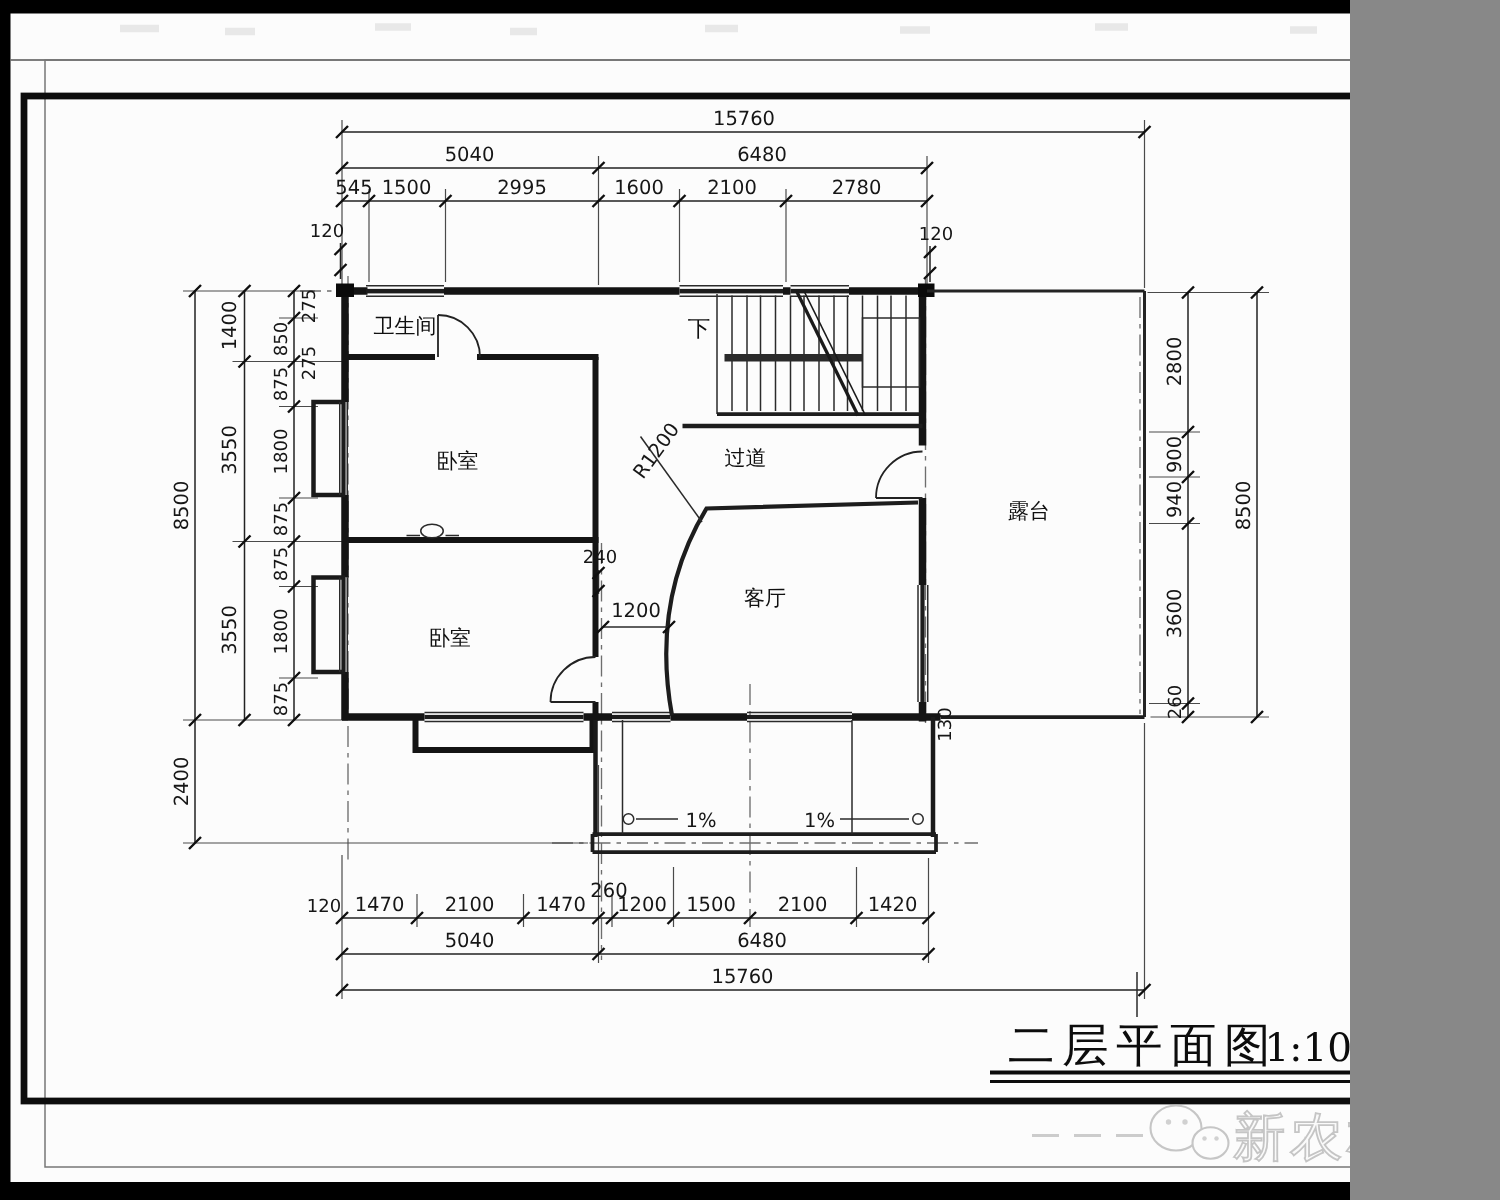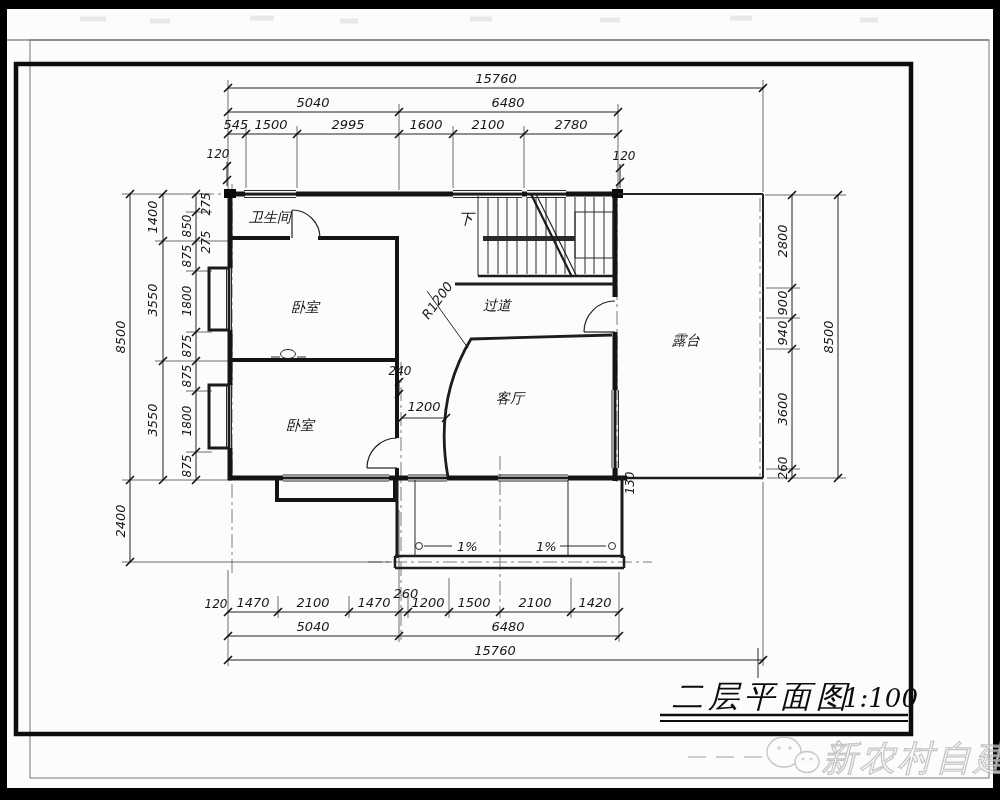--- a/index.html
+++ b/index.html
@@ -1,17 +1,17 @@
 <!DOCTYPE html>
 <html><head>
 <meta charset="utf-8">
 <style>
   html,body{margin:0;padding:0;background:#888;}
-  .page{position:relative;width:1000px;height:800px;background:#fcfcfc;overflow:hidden;
-        font-family:"DejaVu Sans",sans-serif;font-style:italic;}
+  .page{position:relative;width:900px;height:800px;background:#fcfcfc;overflow:hidden;
+        font-family:"DejaVu Sans",sans-serif;}
   svg{display:block}
   .ln{stroke:#1d1d1d;fill:none;stroke-linecap:butt}
   .wall5{stroke:#141414;stroke-width:5;fill:none}
   .wall4{stroke:#141414;stroke-width:4;fill:none}
   .wall3{stroke:#1a1a1a;stroke-width:3;fill:none}
   .wall2{stroke:#242424;stroke-width:2;fill:none}
   .thin{stroke:#2a2a2a;stroke-width:1;fill:none}
   .ext{stroke:#4a4a4a;stroke-width:.8;fill:none}
   .dimline{stroke:#222;stroke-width:1;fill:none}
   .tick{stroke:#0f0f0f;stroke-width:1.6;fill:none}

